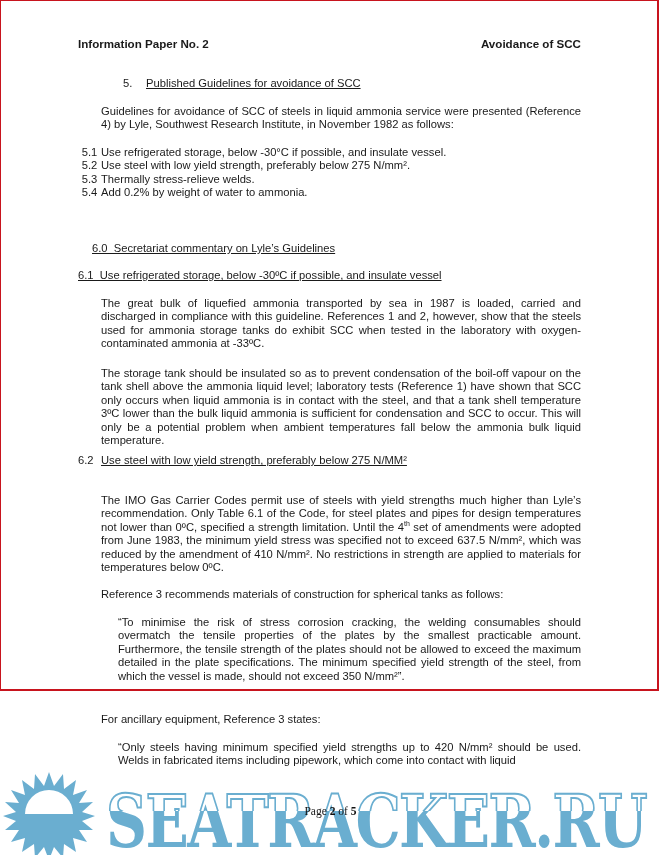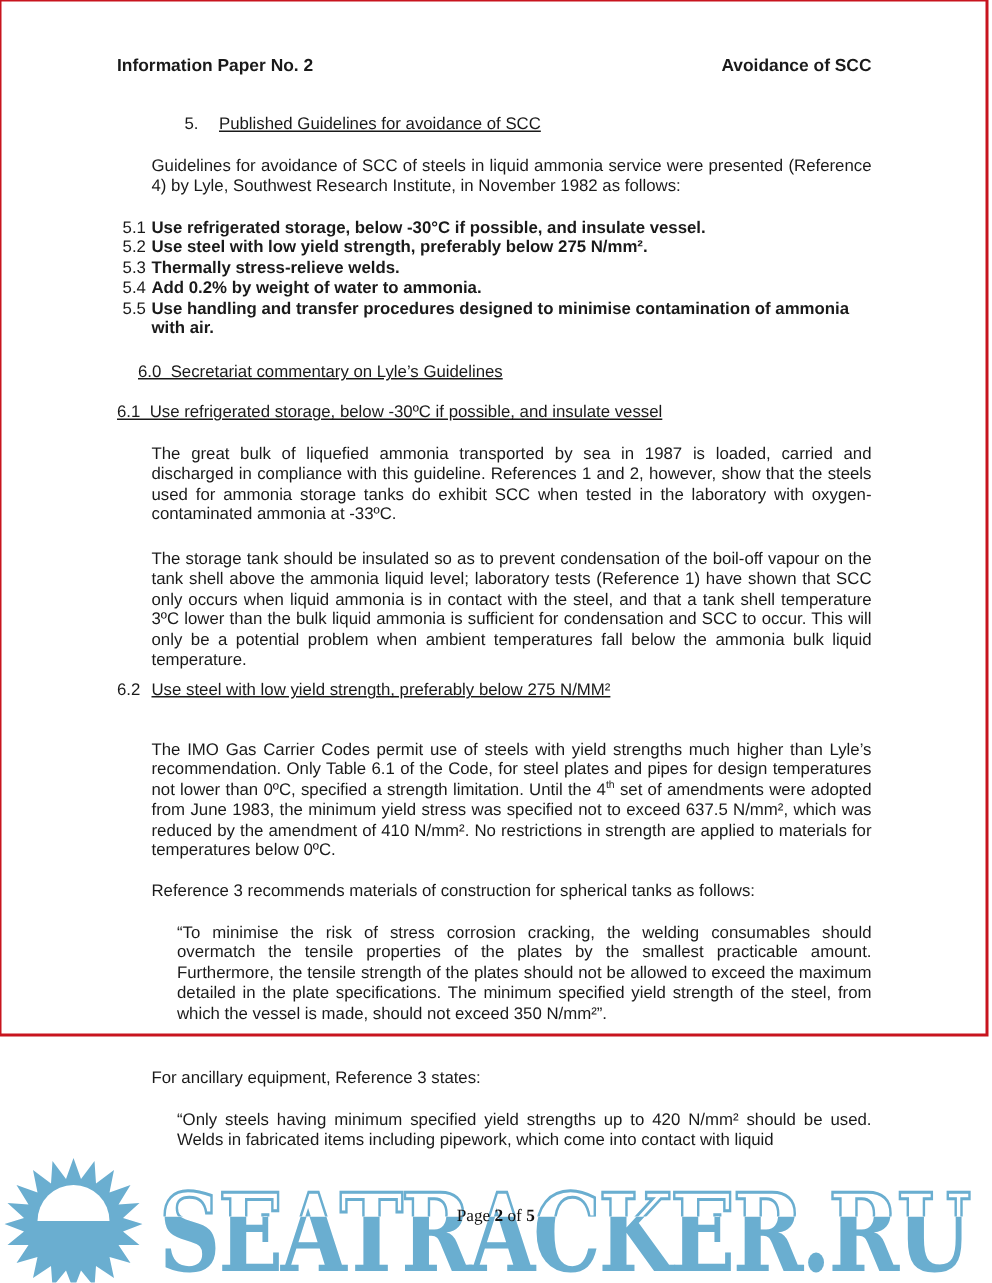--- a/index.html
+++ b/index.html
@@ -15,21 +15,21 @@
     .blk { position: absolute; left: 77px; right: 76px; }
     .ind { padding-left: 23px; }
     .ind2 { padding-left: 40px; padding-right: 0; }
     .just { text-align: justify; text-align-last: left; }
     .heading { white-space: nowrap; }
     .heading .num { display: inline-block; width: 23px; }
     .u { text-decoration: underline; }
     .uall { text-decoration: underline; }
     .list-item { display: flex; }
     .list-item .num { width: 23px; flex: 0 0 23px; text-align: center; }
-    .list-item .txt { flex: 1; font-weight: bold; }
+    .list-item .txt { flex: 1; }
     sup { font-size: 7px; line-height: 0; vertical-align: super; }
     .watermark { position: absolute; left: 0; top: 770px; width: 659px; height: 84px; pointer-events: none; }
     .footer { position: absolute; top: 804px; left: 0; width: 659px; text-align: center;
       font-family: "Liberation Serif", serif; font-size: 11.5px; color: #111; }
     .footer b { font-weight: bold; }
   </style>
 </head>
 <body>
 
 <div class="page">
@@ -54,24 +54,20 @@
       <span class="num">5.2</span>
       <span class="txt">Use steel with low yield strength, preferably below 275 N/mm².</span>
     </div>
     <div class="list-item">
       <span class="num">5.3</span>
       <span class="txt">Thermally stress-relieve welds.</span>
     </div>
     <div class="list-item">
       <span class="num">5.4</span>
       <span class="txt">Add 0.2% by weight of water to ammonia.</span>
-    </div>
-    <div class="list-item">
-      <span class="num">5.5</span>
-      <span class="txt">Use handling and transfer procedures designed to minimise contamination of ammonia with air.</span>
     </div>
   </div>
 
   <div class="blk heading" style="top:241px;">
     <span class="uall" style="white-space:pre;margin-left:14px;">6.0  Secretariat commentary on Lyle’s Guidelines</span>
   </div>
 
   <div class="blk heading" style="top:268px;">
     <span class="uall" style="white-space:pre;">6.1  Use refrigerated storage, below -30ºC if possible, and insulate vessel</span>
   </div>

